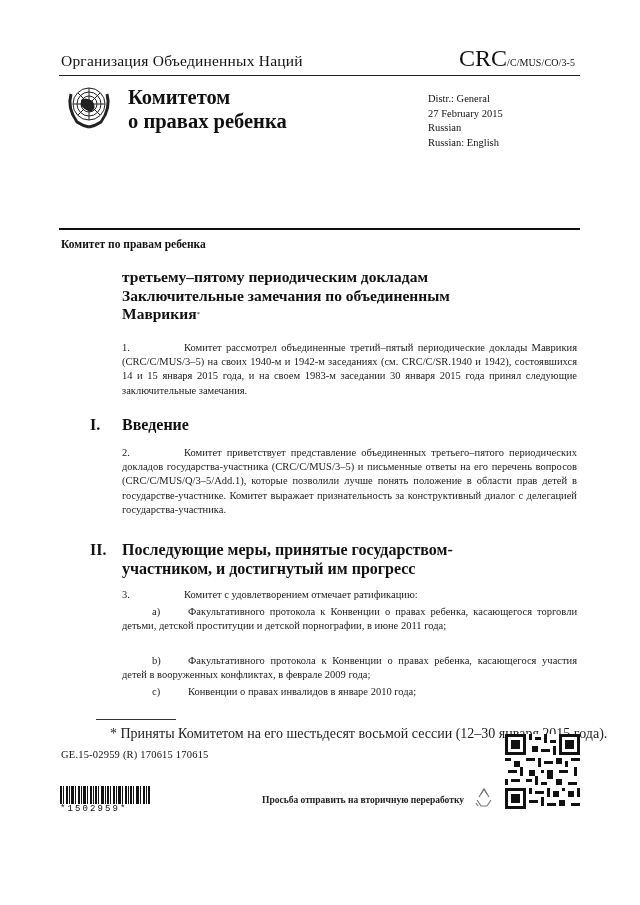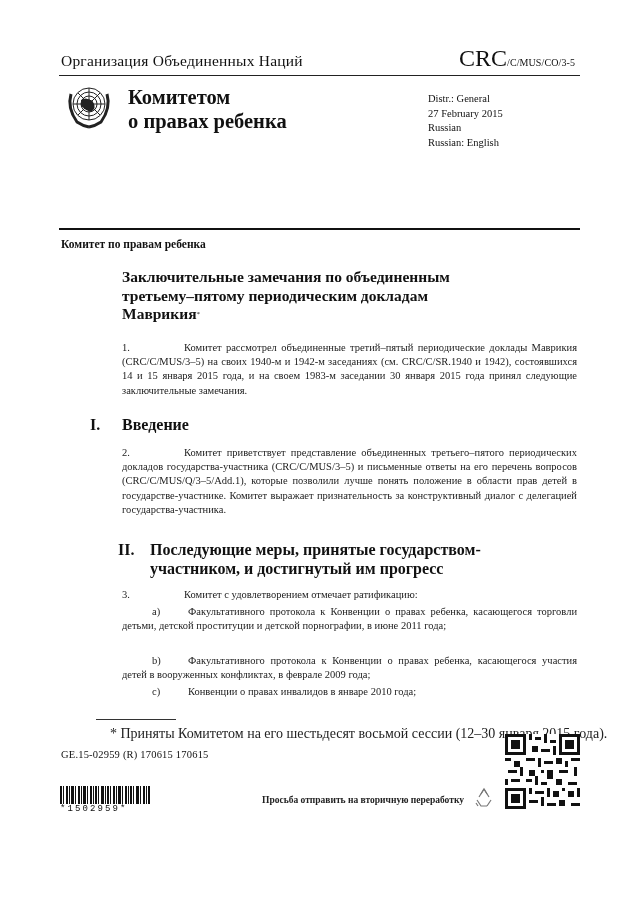--- a/index.html
+++ b/index.html
@@ -29,21 +29,21 @@
   .pa { left:122px; top:605px; width:455px; }
   .pb { left:122px; top:654px; width:455px; }
   .pc { left:122px; top:685px; width:455px; }
   .num { display:inline-block; width:62px; }
   .sub { display:inline-block; width:36px; padding-left:30px; }
 
   .h1 { font-size:16px; font-weight:bold; line-height:19px; }
   .h1 .rn { position:absolute; left:0; top:0; }
   .h1 .txt { position:absolute; left:32px; top:0; width:400px; }
   .sec1 { left:90px; top:415px; width:450px; height:20px; }
-  .sec2 { left:90px; top:540px; width:450px; height:40px;margin-left:28px; }
+  .sec2 { left:90px; top:540px; width:450px; height:40px; }
 
   .fn-rule { left:96px; top:719px; width:80px; height:1px; background:#333; }
   .footnote { left:110px; top:726px; font-size:14px; color:#222; }
   .job { left:61px; top:749px; font-size:10.5px; letter-spacing:0.2px; }
 
   .barcode { left:60px; top:786px; width:92px; height:18px; }
   .barnum { left:60px; top:804px; width:92px; font-family:"Liberation Mono", monospace; font-size:9px; letter-spacing:2.1px; }
   .recycle-text { left:262px; top:795px; font-size:9.5px; font-weight:bold; color:#222; }
   .recycle-icon { left:472px; top:786px; width:24px; height:24px; }
   .qr { left:505px; top:734px; width:75px; height:75px; }
@@ -81,22 +81,22 @@
   <div>27 February 2015</div>
   <div>Russian</div>
   <div>Russian: English</div>
 </div>
 
 <div class="abs rule-thick"></div>
 
 <div class="abs committee">Комитет по правам ребенка</div>
 
 <div class="abs doc-title">
+  <div>третьему–пятому периодическим докладам</div>
   <div>Заключительные замечания по объединенным</div>
-  <div>третьему–пятому периодическим докладам</div>
   <div><span>Маврикия</span><sup>*</sup></div>
 </div>
 
 <div class="abs para p1"><span class="num">1.</span><span>Комитет рассмотрел объединенные третий–пятый периодические доклады Маврикия (CRC/C/MUS/3–5) на своих 1940-м и 1942-м заседаниях (см. CRC/C/SR.1940 и 1942), состоявшихся 14 и 15 января 2015 года, и на своем 1983-м заседании 30 января 2015 года принял следующие заключительные замечания.</span></div>
 
 <div class="abs h1 sec1">
   <span class="rn">I.</span>
   <span class="txt">Введение</span>
 </div>
 

